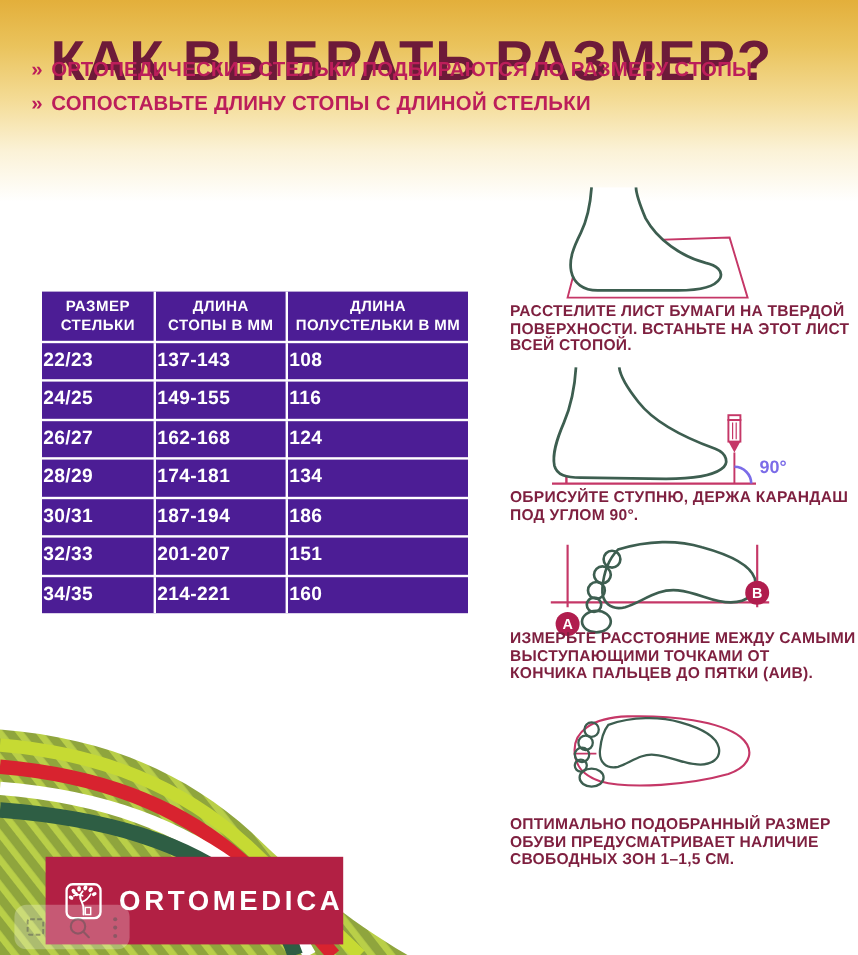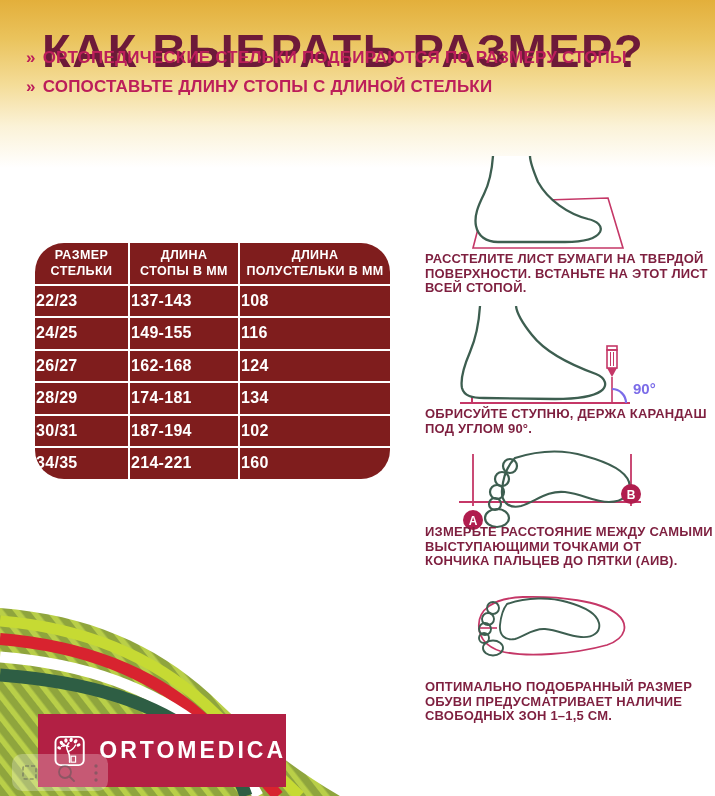--- a/index.html
+++ b/index.html
@@ -18,23 +18,22 @@
   }
   .bullets{
     position:absolute;left:26px;top:44px;width:658px;
     font-size:17px;font-weight:bold;color:#bc1e5a;line-height:28.5px;letter-spacing:0.2px;
   }
   .bullet .marker{margin-right:7px;}
   .xbold{-webkit-text-stroke:0.7px #bc1e5a;}
   
   table.size-table{
     position:absolute;left:35px;top:243px;width:355px;
-    border-collapse:separate;border-spacing:0;background:#7f1d1d;color:#fff;
+    border-collapse:separate;border-spacing:0;background:#4c1d95;color:#fff;
     table-layout:fixed;
-    border-radius:29px;
   }
   .size-table col.c1{width:95px}.size-table col.c2{width:110px}.size-table col.c3{width:150px}
   .size-table th{
     font-size:12.5px;line-height:1.3;font-weight:bold;letter-spacing:0.4px;
     padding:4px 2px;white-space:pre-line;vertical-align:middle;height:28px;
   }
   .size-table td{
     font-size:16px;font-weight:bold;height:28.5px;letter-spacing:0.3px;
   }
   .size-table th:nth-child(-n+2),.size-table td:nth-child(-n+2){border-right:2.5px solid #fff;}
@@ -113,21 +112,26 @@
           <td>124</td>
         </tr>
         <tr>
           <td>28/29</td>
           <td>174-181</td>
           <td>134</td>
         </tr>
         <tr>
           <td>30/31</td>
           <td>187-194</td>
-          <td>102</td>
+          <td>186</td>
+        </tr>
+        <tr>
+          <td>32/33</td>
+          <td>201-207</td>
+          <td>151</td>
         </tr>
         <tr>
           <td>34/35</td>
           <td>214-221</td>
           <td>160</td>
         </tr>
       </tbody>
   </table>
 
   <svg class="fig" style="left:450px;top:156px" width="200" height="97" viewBox="0 0 200 97">

